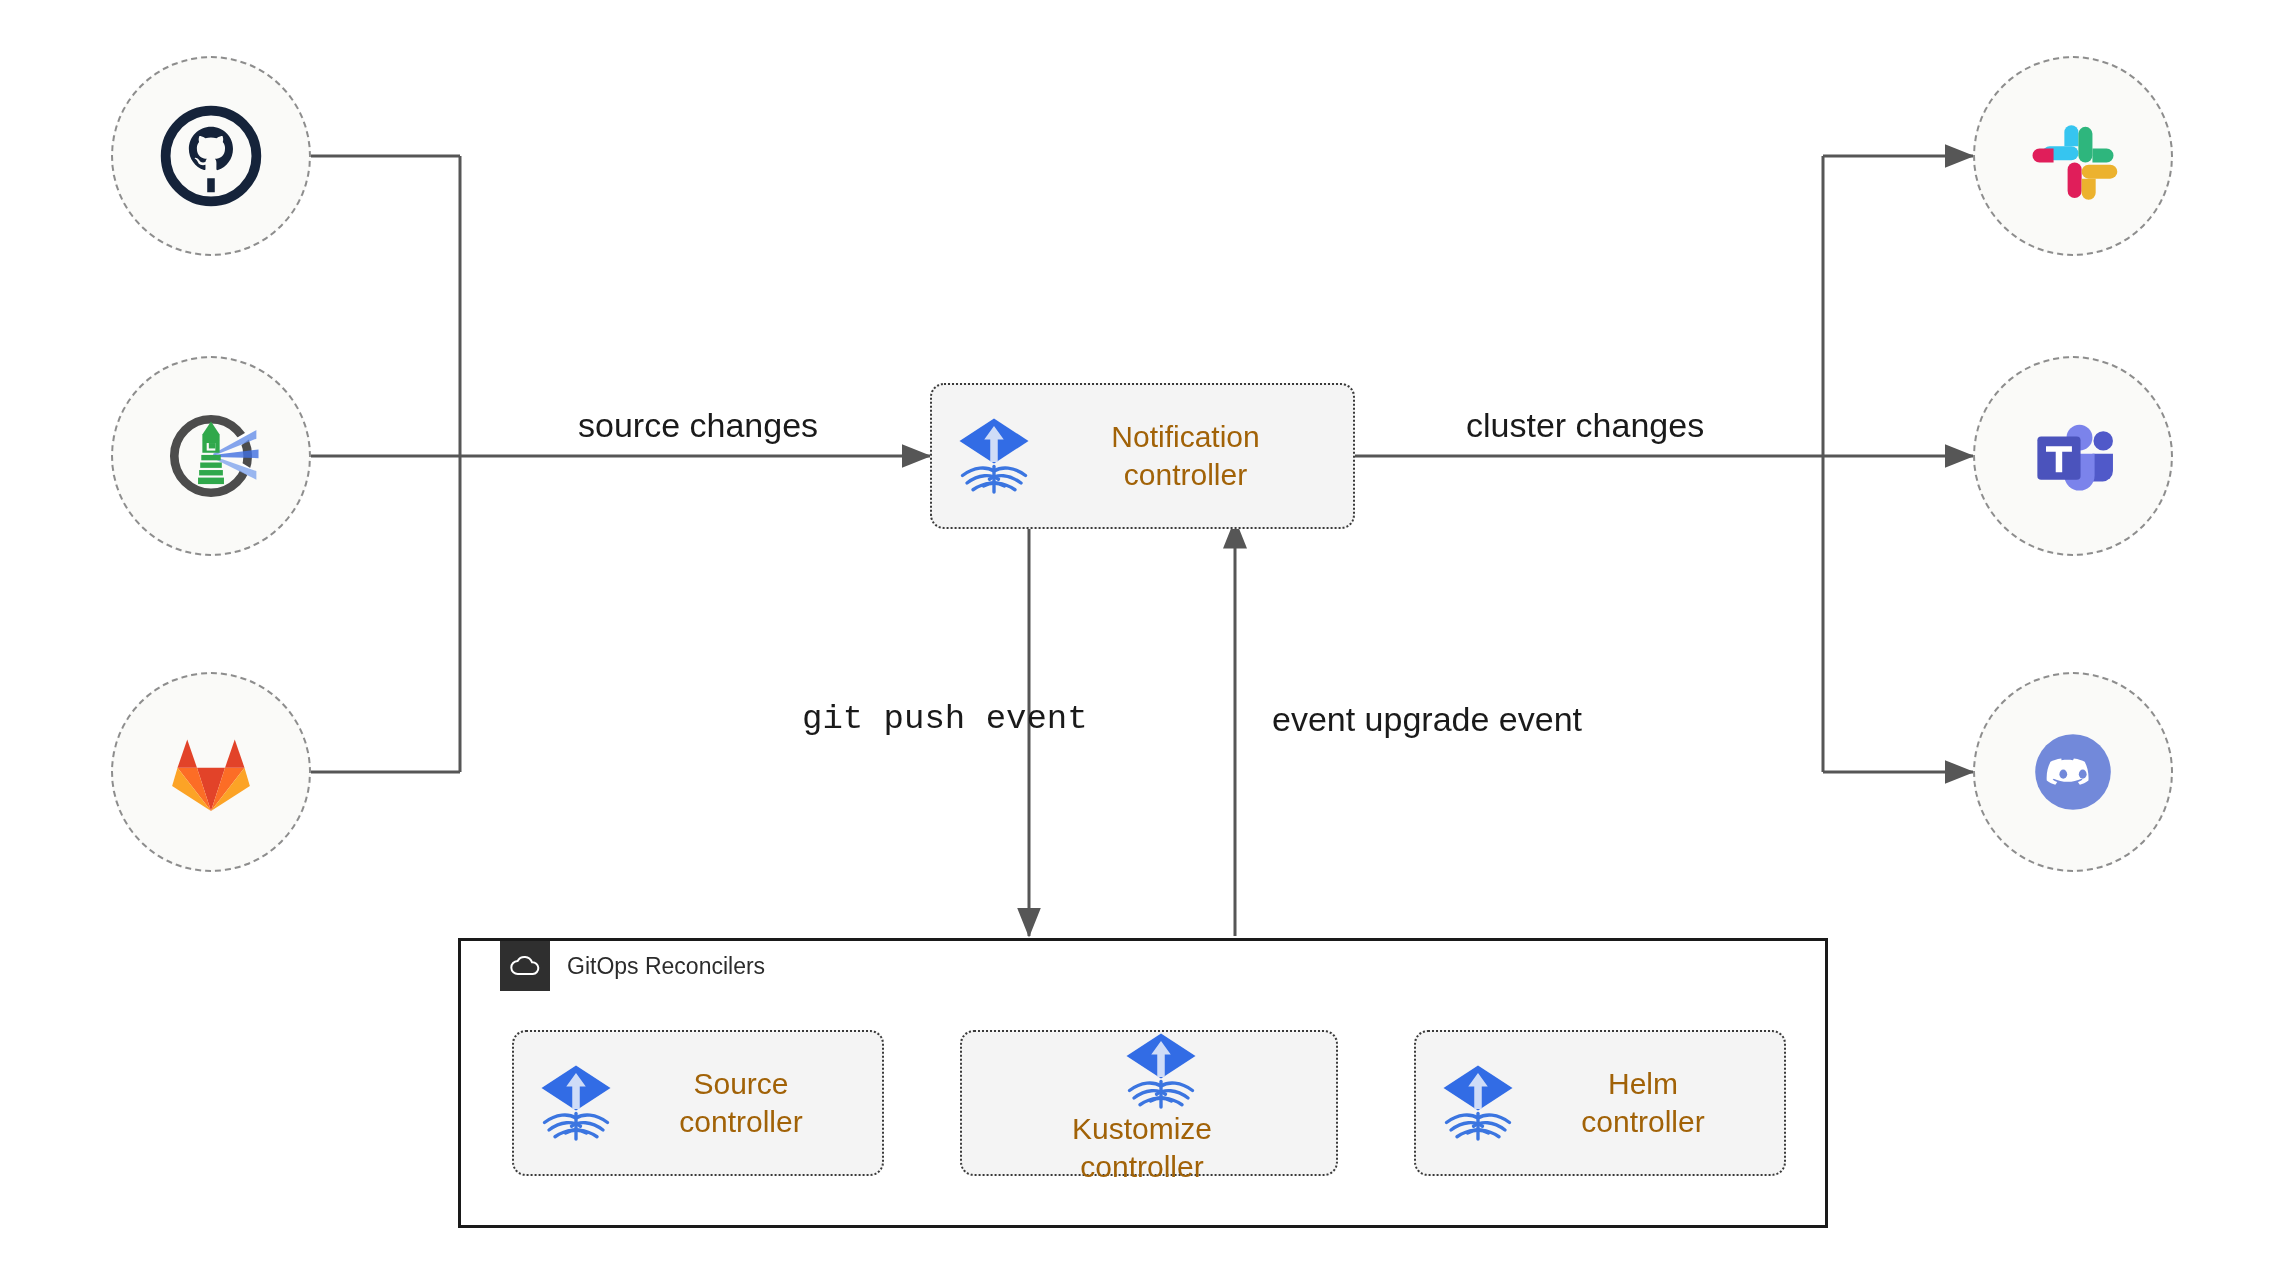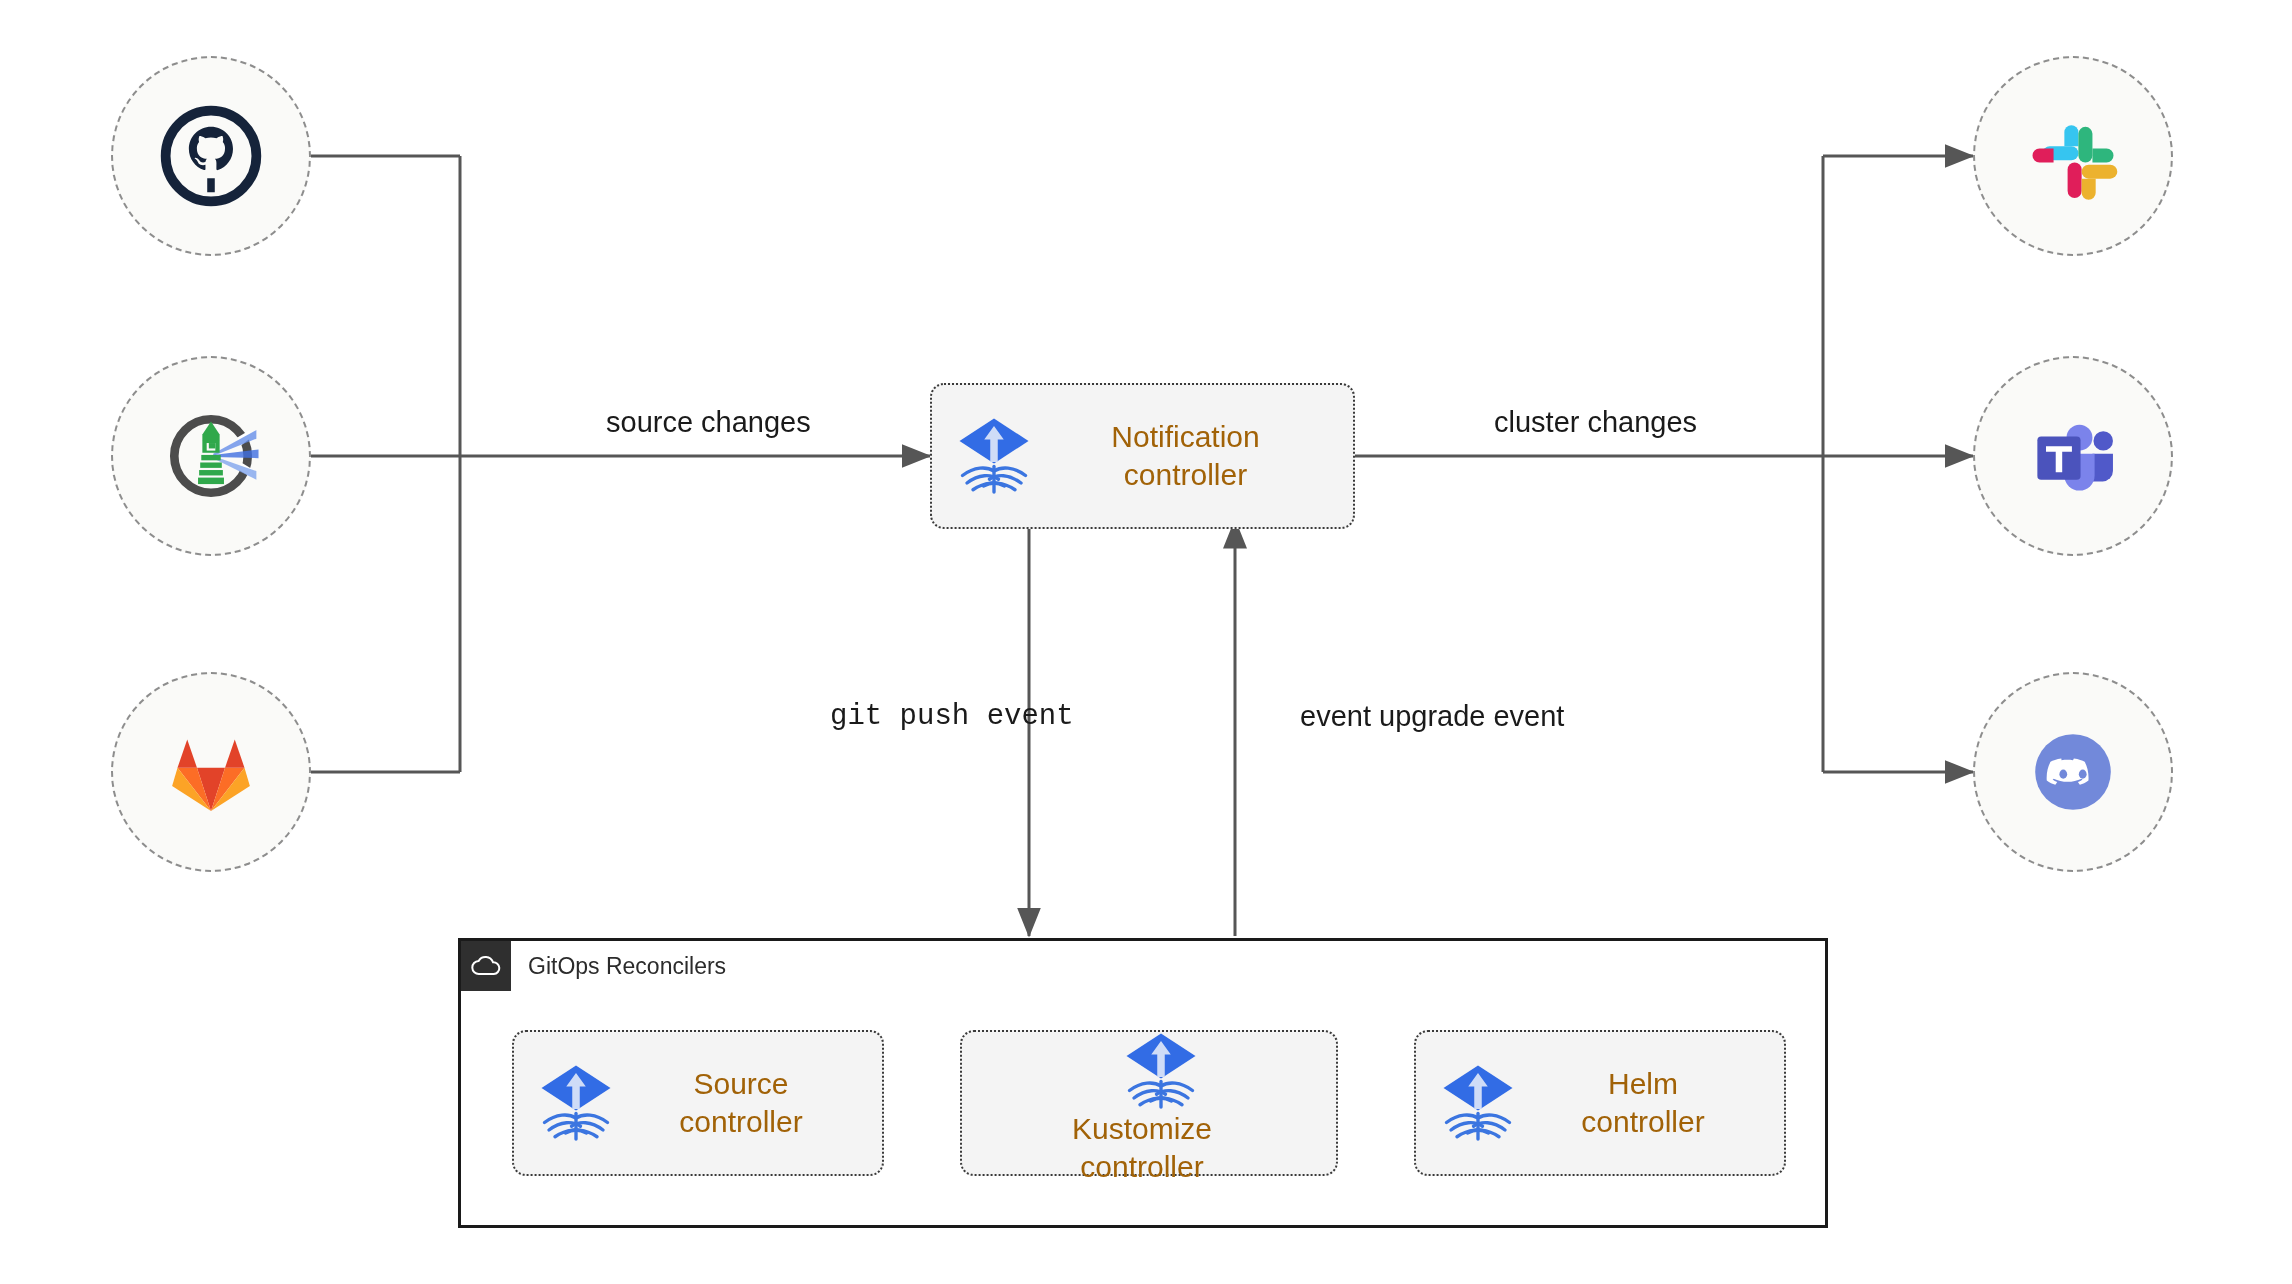--- a/index.html
+++ b/index.html
@@ -84,44 +84,44 @@
     background: #ffffff;
     box-sizing: border-box;
   }
   #gitops-header {
     position: absolute;
     left: 0;
     top: 0;
     display: flex;
     align-items: center;
     height: 50px;
+    padding-left: 39px;
   }
   #gitops-badge {
     width: 50px;
     height: 50px;
     background: #2f2f2f;
     display: flex;
     align-items: center;
     justify-content: center;
     flex: 0 0 auto;
   }
   #gitops-title {
     font-size: 23px;
     color: #2b2b2b;
     margin-left: 17px;
     white-space: nowrap;
   }
 
   
   .edge-label {
     position: absolute;
-    font-size: 29px;
+    font-size: 34px;
     color: #1a1a1a;
     white-space: nowrap;
-    margin-left: 28px;
   }
 </style>
 </head>
 <body>
 
 <div id="canvas">
 
   <svg class="edges" viewBox="0 0 2292 1284" xmlns="http://www.w3.org/2000/svg">
     <defs>
       <marker id="arrowEnd" markerWidth="12" markerHeight="12" refX="9.5" refY="4" orient="auto" markerUnits="strokeWidth">

